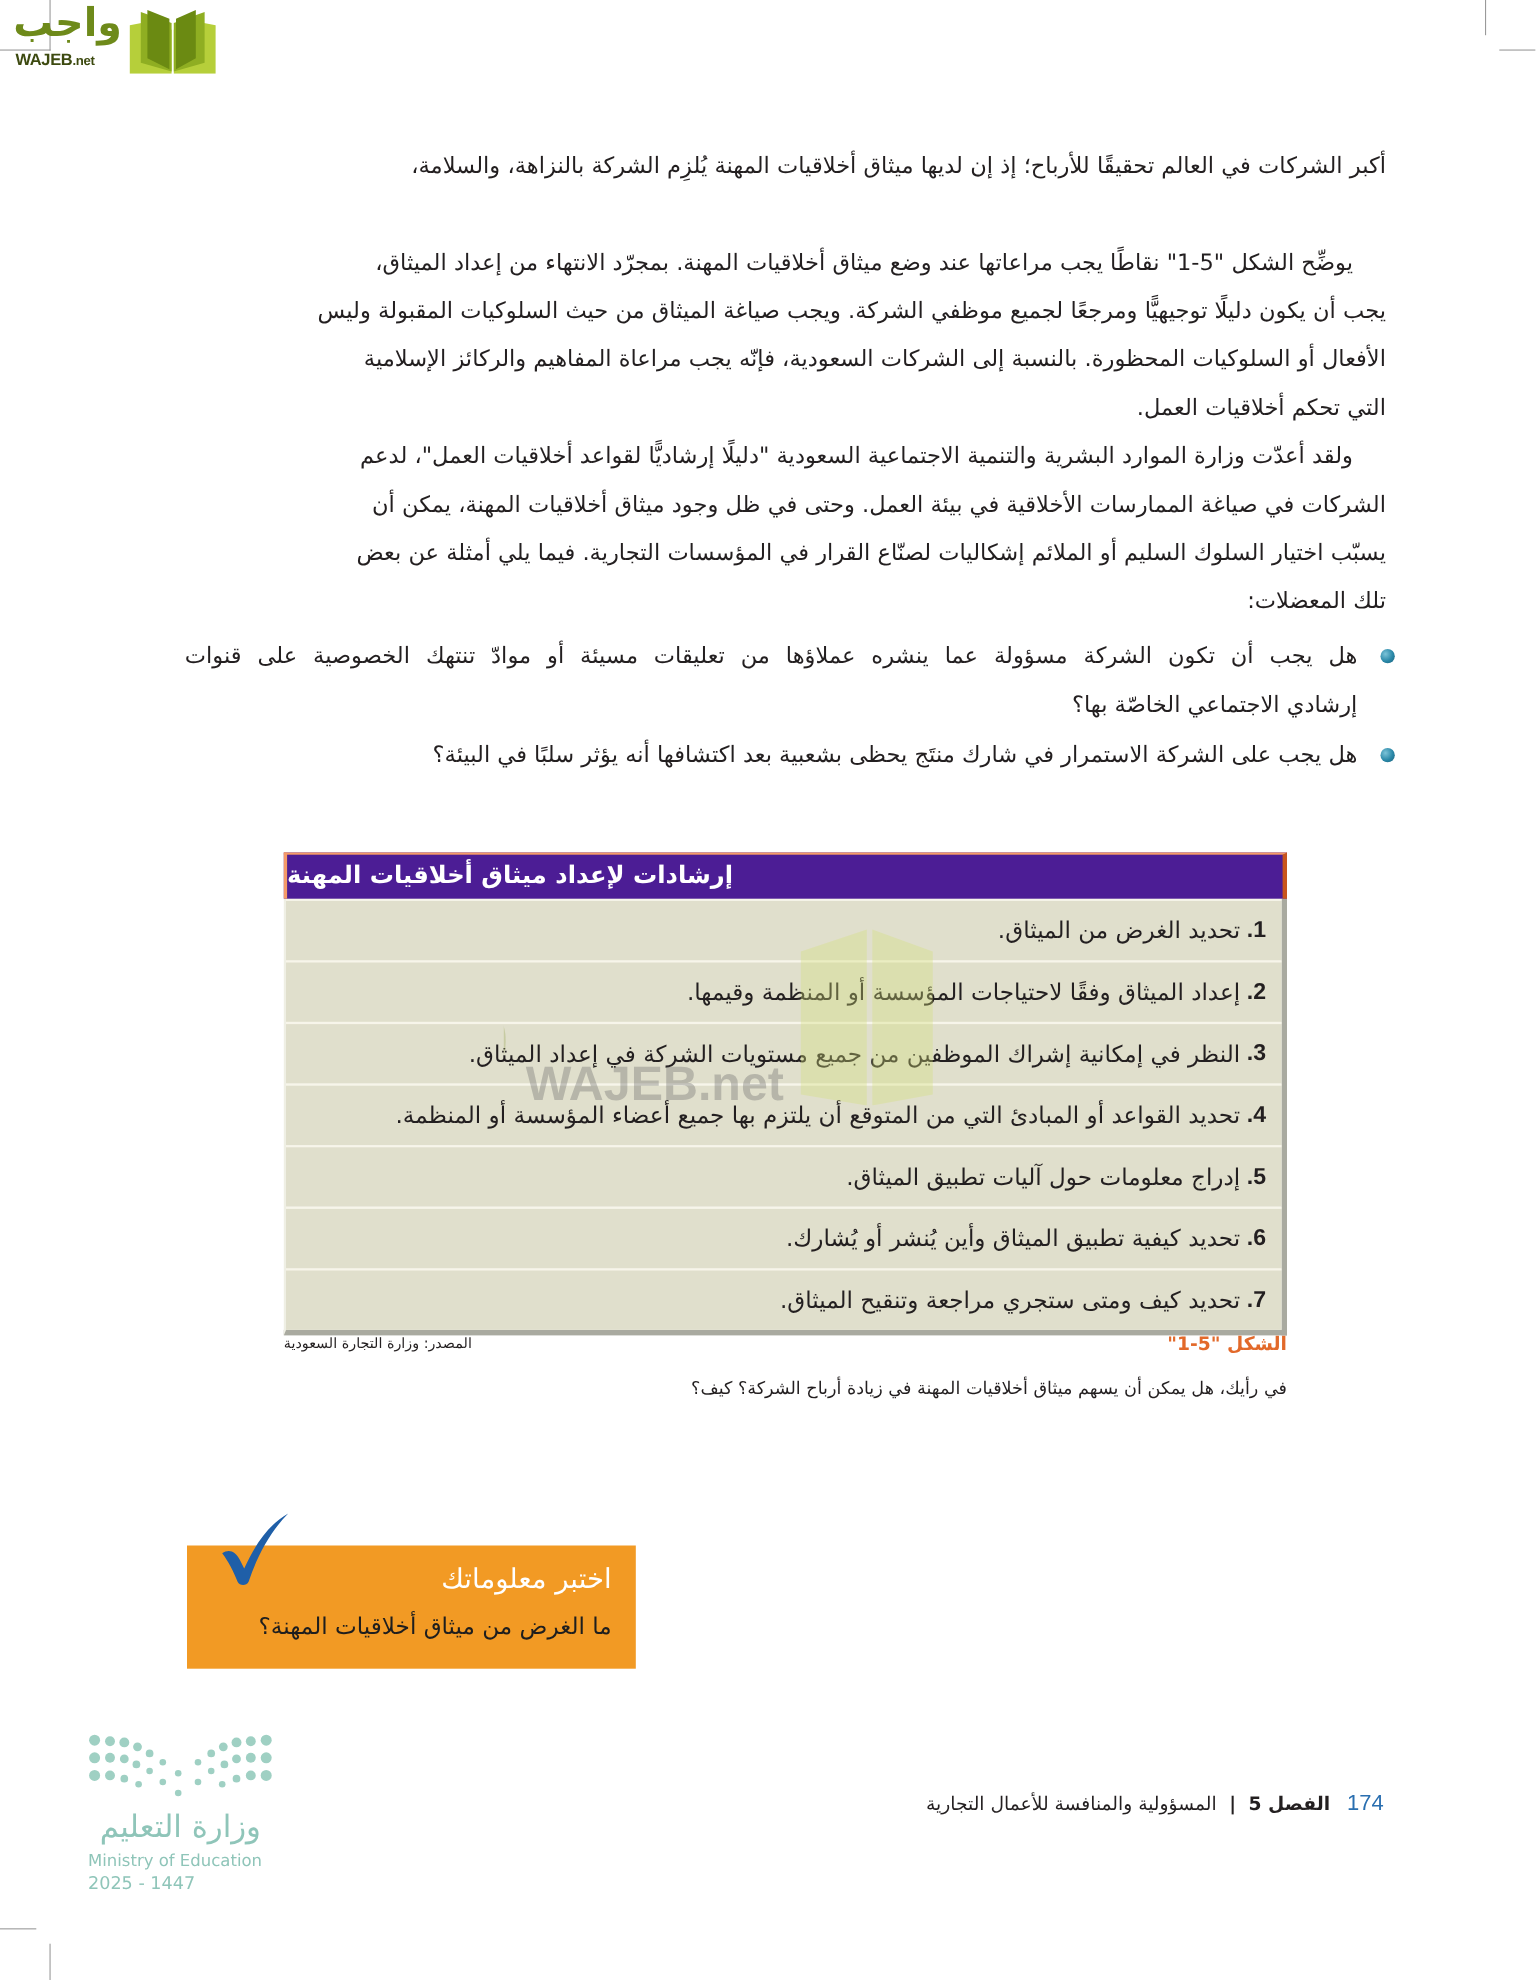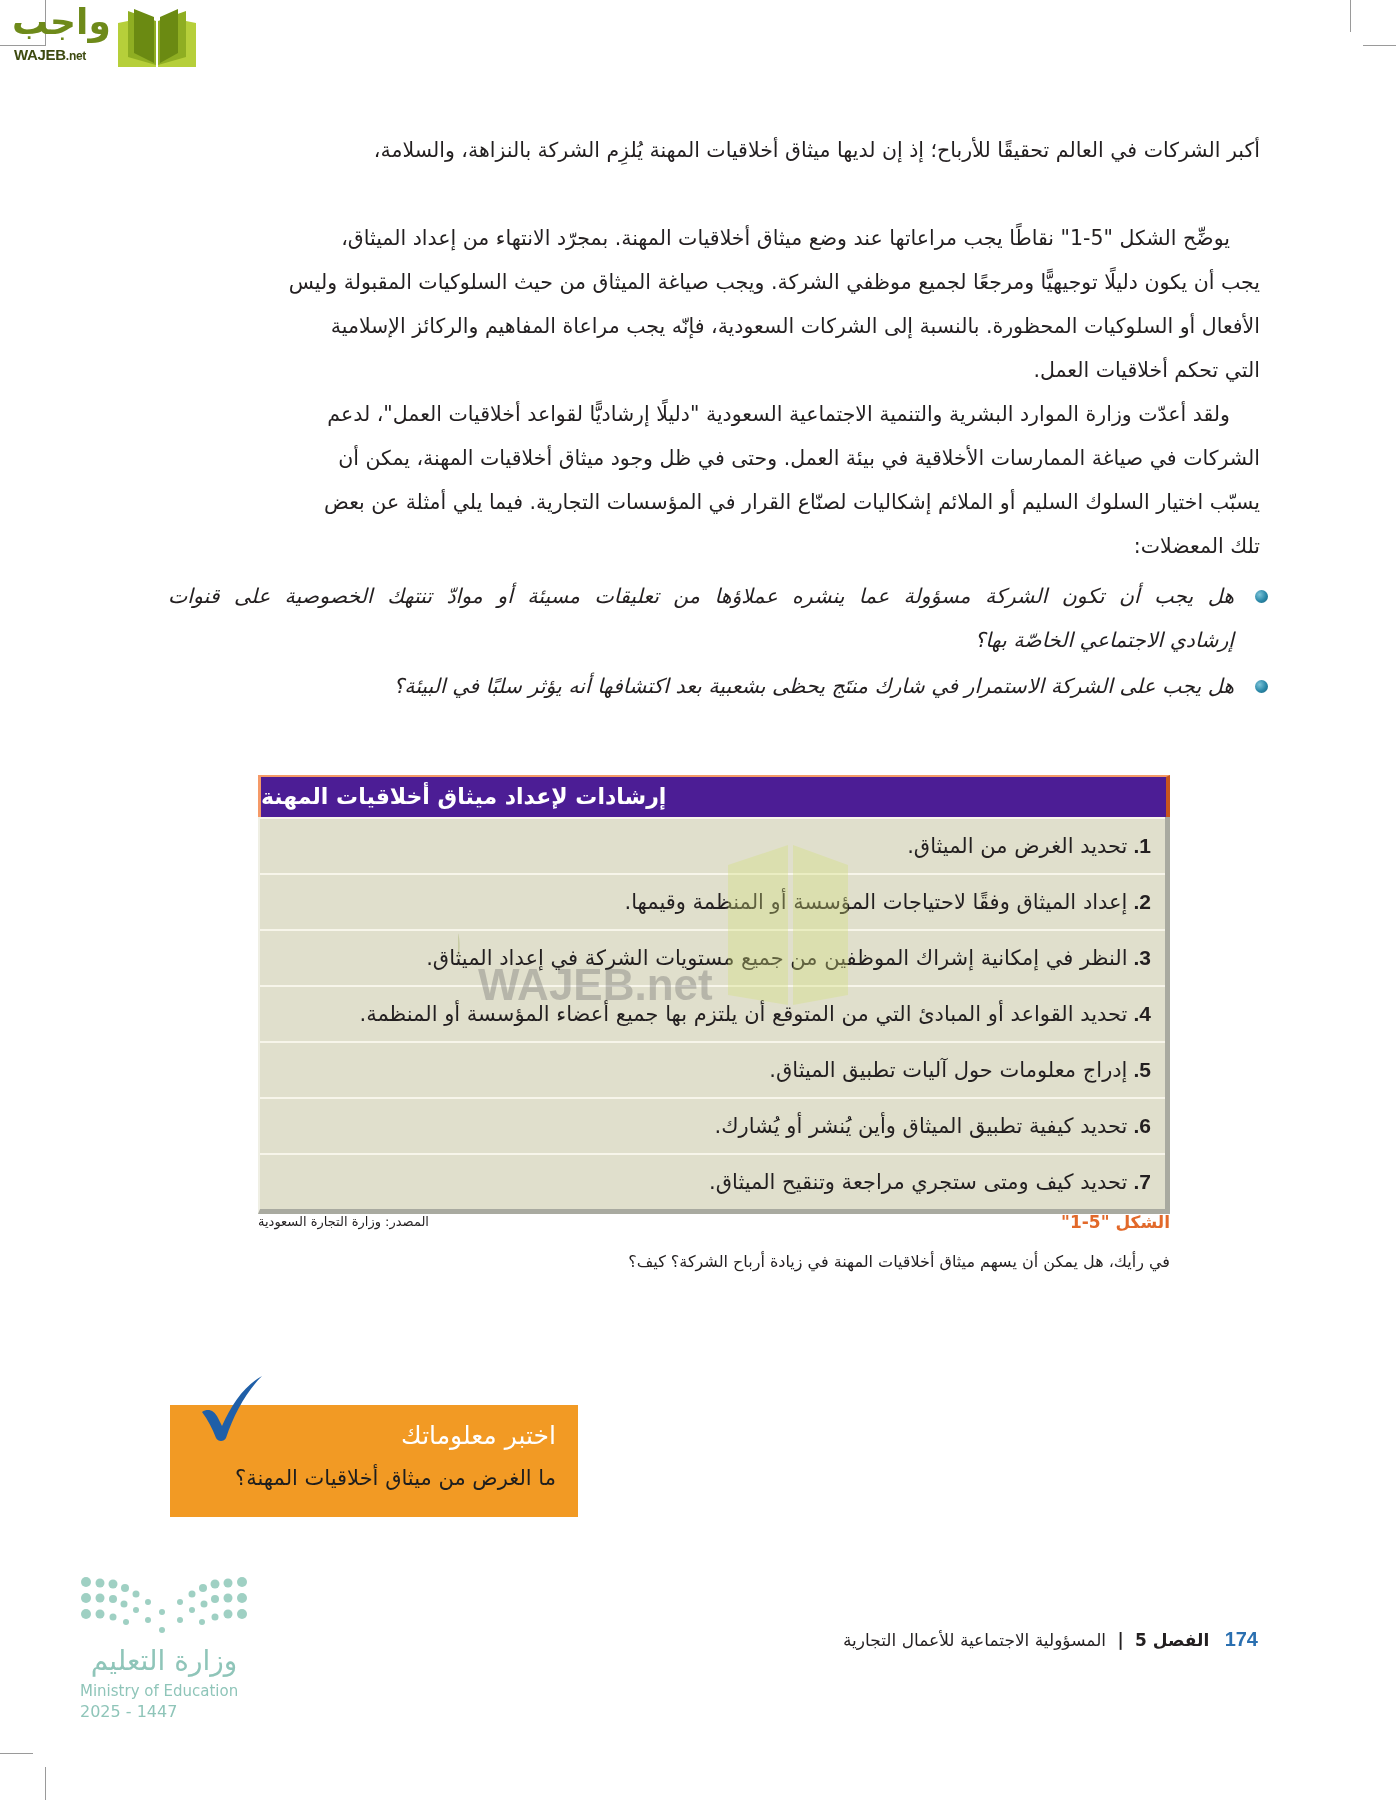--- a/index.html
+++ b/index.html
@@ -14,21 +14,21 @@
     .logo-ar { position: absolute; left: 2px; top: -4px; font-size: 36px; font-weight: bold; color: #6e8a1a; direction: rtl; line-height: 44px; }
     .logo-en { position: absolute; left: 4px; top: 42px; font-size: 15px; font-weight: bold; color: #3d4a10; font-family: "Liberation Sans", sans-serif; letter-spacing: -0.3px; }
     .logo-en small { font-size: 12px; }
     .logo-book { position: absolute; left: 106px; top: 1px; }
 
     
     .content { position: absolute; left: 168px; width: 1092px; direction: rtl; text-align: justify; text-align-last: right; }
     .para { font-size: 20.5px; line-height: 44px; color: #231f20; }
     .para .line { display: block; }
 
-    .bullets { position: absolute; left: 168px; top: 574px; width: 1100px; direction: rtl; font-style: italic; }
+    .bullets { position: absolute; left: 168px; top: 574px; width: 1100px; direction: rtl; }
     .bullet { position: relative; padding-right: 34px; font-size: 20.5px; line-height: 44px; margin-bottom: 2px; }
     .bullet .dot { position: absolute; right: 0; top: 16px; width: 13px; height: 13px; border-radius: 50%;
       background: radial-gradient(circle at 35% 35%, #7cc3d8 0%, #2a88a8 55%, #1a5f78 100%); }
 
     
     .figure { position: absolute; left: 258px; top: 775px; width: 912px; }
     .fig-header { position: relative; height: 42px; background: #4c1d95; direction: rtl; text-align: left;
       border-top: 2px solid #f59a68; border-left: 3px solid #f59a68; border-right: 4px solid #c8551d; }
     .fig-header span { color: #ffffff; font-weight: bold; font-size: 22px; line-height: 40px; }
     .fig-rows { border-right: 5px solid #a9aaa0; border-bottom: 5px solid #a9aaa0; border-left: 2px solid #efefe4; }
@@ -43,21 +43,21 @@
     .question { position: absolute; left: 500px; top: 1252px; width: 670px; direction: rtl; text-align: right; font-size: 16px; color: #231f20; }
 
     
     .test-box { position: absolute; left: 170px; top: 1405px; width: 408px; height: 112px; background: #f29a24; direction: rtl; padding: 14px 22px 0 0; }
     .test-title { color: #ffffff; font-size: 25px; font-weight: normal; line-height: 34px; }
     .test-question { color: #1e1e1e; font-size: 21px; line-height: 34px; margin-top: 8px; }
     .check-icon { position: absolute; left: 196px; top: 1374px; }
 
     
     .footer { position: absolute; left: 800px; top: 1628px; width: 458px; direction: rtl; text-align: right; font-size: 17px; color: #231f20; }
-    .footer .page-num { color: #2a6fb0; font-family: "Liberation Sans", sans-serif; font-size: 20px; margin-left: 10px; font-weight: bold; }
+    .footer .page-num { color: #2a6fb0; font-family: "Liberation Sans", sans-serif; font-size: 20px; margin-left: 10px; }
     .footer .chapter { font-weight: bold; }
     .footer .sep { font-weight: bold; margin: 0 6px; }
 
     .moe { position: absolute; left: 78px; top: 1572px; width: 180px; height: 150px; }
     .moe-ar { position: absolute; left: 0; top: 72px; width: 172px; text-align: center; font-size: 28px; color: #8fc5b9; direction: rtl; line-height: 34px; }
     .moe-en { position: absolute; left: 2px; top: 110px; font-size: 15px; color: #8fc5b9; font-family: "DejaVu Sans", sans-serif; }
     .moe-year { position: absolute; left: 2px; top: 130px; font-size: 16px; color: #8fc5b9; font-family: "DejaVu Sans", sans-serif; }
   </style>
 </head>
 <body>
@@ -208,14 +208,14 @@
   </svg>
   <div class="moe-ar">وزارة التعليم</div>
   <div class="moe-en">Ministry of Education</div>
   <div class="moe-year">2025 - 1447</div>
 </div>
 
 <div class="footer">
   <span class="page-num">174</span>
   <span class="chapter">الفصل 5</span>
   <span class="sep">|</span>
-  <span>المسؤولية الاجتماعية للأعمال التجارية</span>
+  <span>المسؤولية والمنافسة للأعمال التجارية</span>
 </div>
 
 </body></html>

